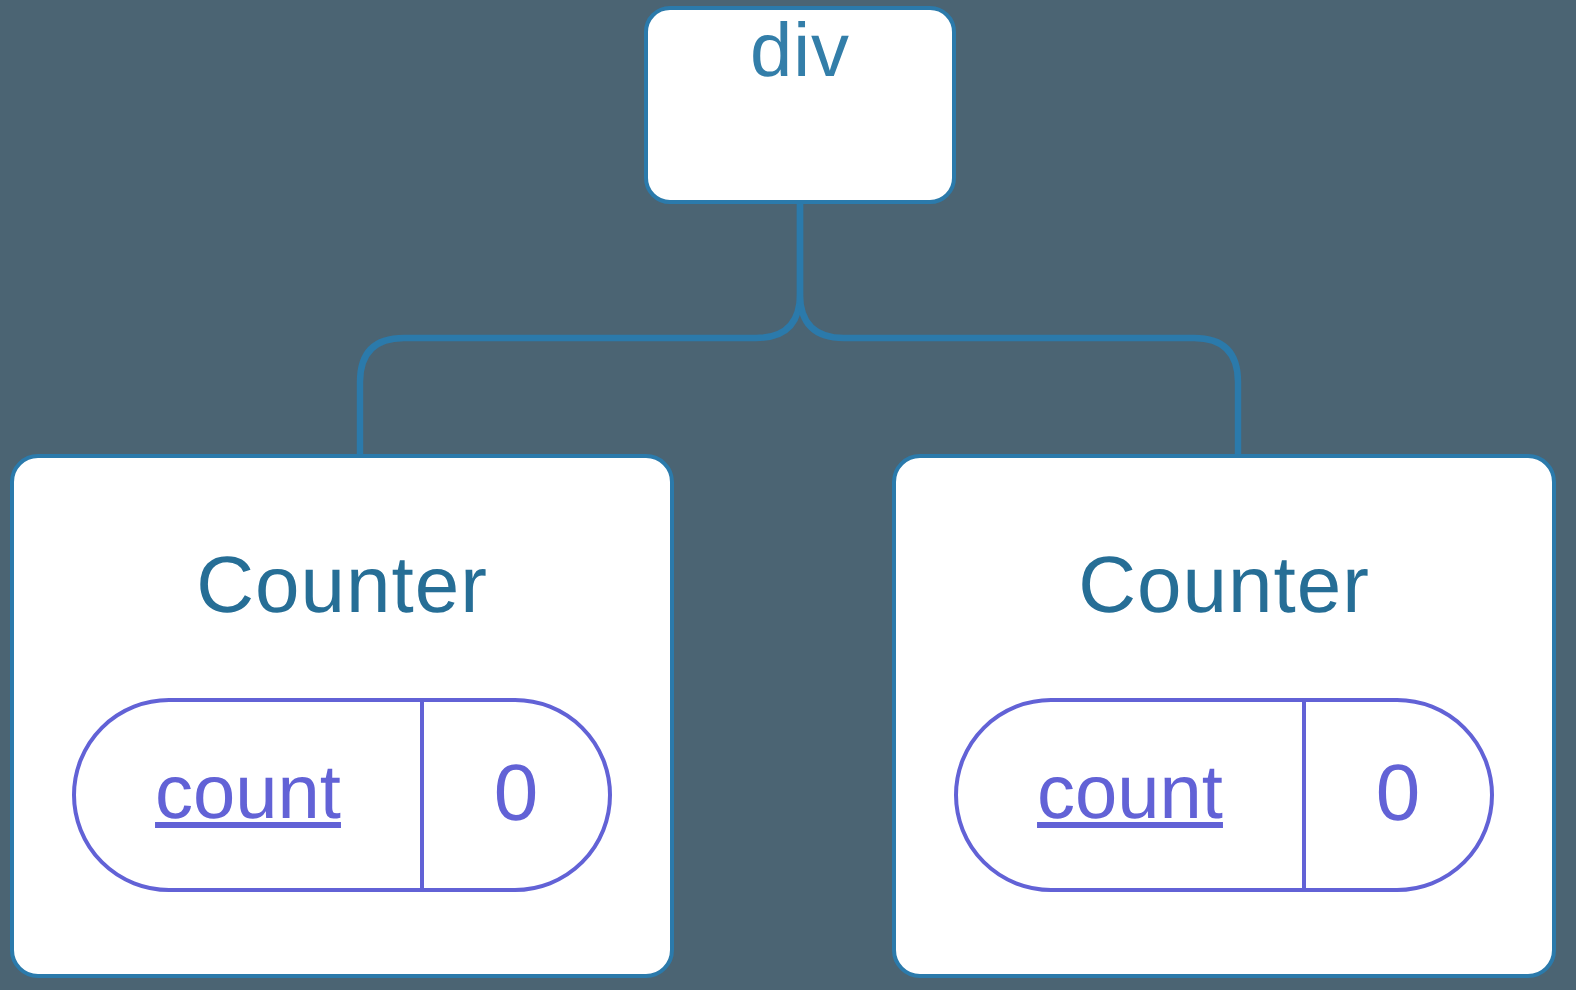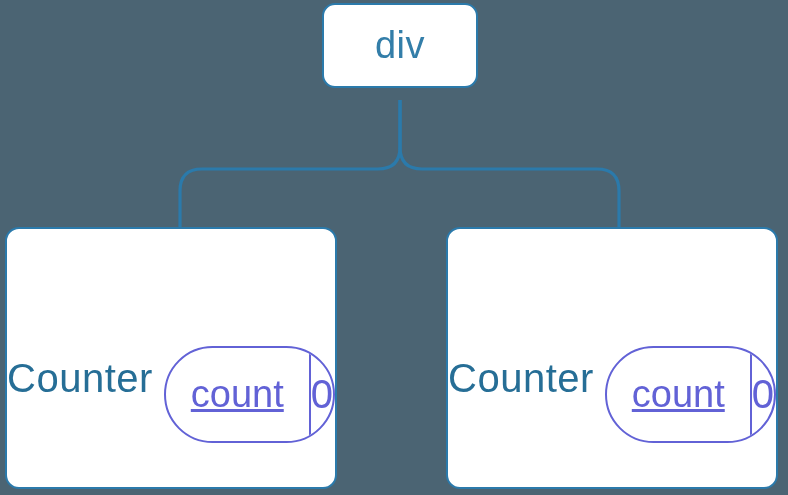--- a/index.html
+++ b/index.html
@@ -28,46 +28,44 @@
     pointer-events: none;
   }
   .connectors path {
     fill: none;
     stroke: var(--line);
     stroke-width: 3.2;
   }
   .node-root {
     position: absolute;
     left: 322px; top: 3px;
-    width: 156px; height: 85px;
+    width: 156px; height: 99px;
     background: var(--card-bg);
     border: 2.5px solid var(--line);
     border-radius: 13px;
     display: flex;
-    align-items: center;
     justify-content: center;
   }
   .node-root .root-label {
     color: var(--root-label);
     font-size: 38px;
     font-weight: 500;
     letter-spacing: 0.5px;
   }
   .card {
     position: absolute;
     top: 227px;
     width: 332px; height: 262px;
     background: var(--card-bg);
     border: 2.5px solid var(--line);
     border-radius: 14px;
     display: flex;
-    flex-direction: row;
+    flex-direction: column;
     align-items: center;
     padding-top: 40px;
-    gap: 11px;
   }
   .card.left  { left: 5px;   }
   .card.right { left: 446px; }
   .card-title {
     color: var(--title);
     font-size: 40px;
     font-weight: 500;
     line-height: 48px;
     letter-spacing: 0.5px;
   }

